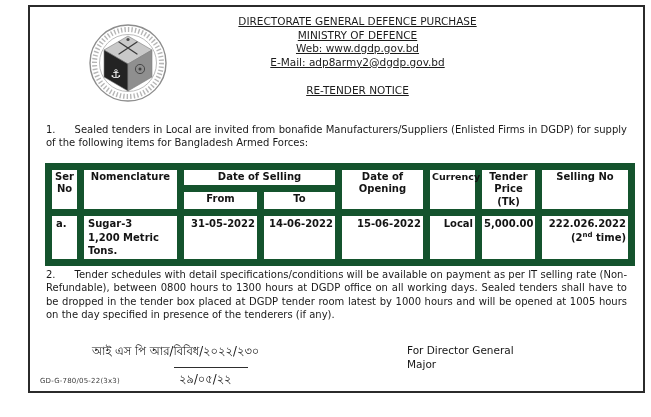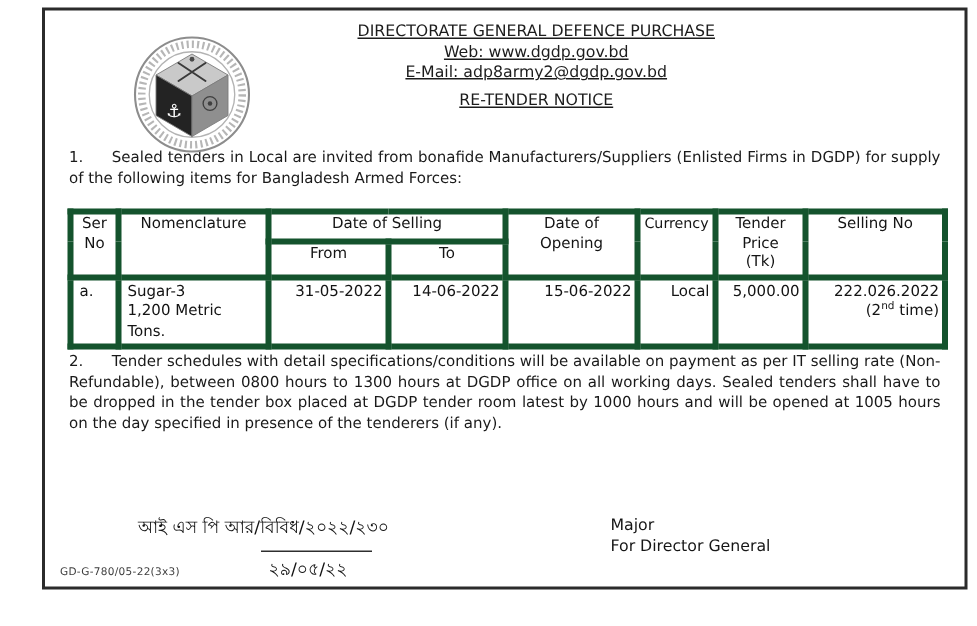--- a/index.html
+++ b/index.html
@@ -8,36 +8,36 @@
 
   .doc {
     position:absolute; left:28px; top:5px; width:617px; height:388px;
     border:2px solid #2b2b2b; background:#fff;
   }
 
   
   .seal { position:absolute; left:58px; top:16px; width:80px; height:80px; }
   .letterhead { text-align:center; margin-top:8px; font-size:10.5px; line-height:13.5px; letter-spacing:0;padding-left:42px; }
   .letterhead div { text-decoration:underline; text-underline-offset:1px; }
-  .letterhead .notice { margin-top:5px; }
+  .letterhead .notice { margin-top:15px; }
 
   
   .para { margin:0 16px; font-size:10px; line-height:13.5px; text-align:justify; color:#1a1a1a; }
   .para .num { padding-right:19px; }
   .para1 { margin-top:25px; }
   .para2 { margin-top:2px; }
 
   
   table.tender {
     margin:13px 0 0 15px; border-collapse:collapse; table-layout:fixed;
     width:583px; font-size:10px; color:#141414;
   }
   table.tender th, table.tender td {
-    border:4px solid #14532d; padding:1px 2px; vertical-align:top;
-    font-weight:normal; text-align:center; line-height:12.5px;
+    border:7px solid #14532d; padding:1px 2px; vertical-align:top;
+    font-weight:bold; text-align:center; line-height:12.5px;
   }
   table.tender .pre { white-space:pre-line; }
   table.tender .h1 { height:18px; }
   table.tender .h2 { height:22px; }
   table.tender td { height:46px; line-height:13.5px;text-align:right; }
   table.tender .left { text-align:left; padding-left:4px; }
   table.tender .currency-th { font-size:9.5px; }
   sup { font-size:7px; vertical-align:super; line-height:0; }
 
   
@@ -67,20 +67,21 @@
 
       <text x="28" y="55" font-size="12" fill="#ffffff" text-anchor="middle" font-family="'DejaVu Sans',sans-serif">⚓</text>
 
       <circle cx="52" cy="46" r="4.6" fill="none" stroke="#3f3f3f" stroke-width="0.9"></circle>
       <circle cx="52" cy="46" r="1.5" fill="#3f3f3f"></circle>
     </svg>
   </div>
 
   <div class="letterhead">
     <div>DIRECTORATE GENERAL DEFENCE PURCHASE</div>
+    <div>MINISTRY OF DEFENCE</div>
     <div>Web: www.dgdp.gov.bd</div>
     <div>E-Mail: adp8army2@dgdp.gov.bd</div>
     <div class="notice">RE-TENDER NOTICE</div>
   </div>
 
   <p class="para para1"><span class="num">1.</span><span>Sealed tenders in Local are invited from bonafide Manufacturers/Suppliers (Enlisted Firms in DGDP) for supply of the following items for Bangladesh Armed Forces:</span></p>
 
   <table class="tender">
     <colgroup>
       <col style="width:32px">
@@ -128,18 +129,18 @@
   </tbody>
     </table>
 
   <p class="para para2"><span class="num">2.</span><span>Tender schedules with detail specifications/conditions will be available on payment as per IT selling rate (Non-Refundable), between 0800 hours to 1300 hours at DGDP office on all working days. Sealed tenders shall have to be dropped in the tender box placed at DGDP tender room latest by 1000 hours and will be opened at 1005 hours on the day specified in presence of the tenderers (if any).</span></p>
 
   <div class="ref-bn">আই এস পি আর/বিবিধ/২০২২/২৩০</div>
   <div class="ref-line"></div>
   <div class="date-bn">২৯/০৫/২২</div>
 
   <div class="sig-block">
+    <div>For Director General</div>
     <div>Major</div>
-    <div>For Director General</div>
   </div>
 
   <div class="print-code">GD-G-780/05-22(3x3)</div>
 </div>
 
 </body></html>

